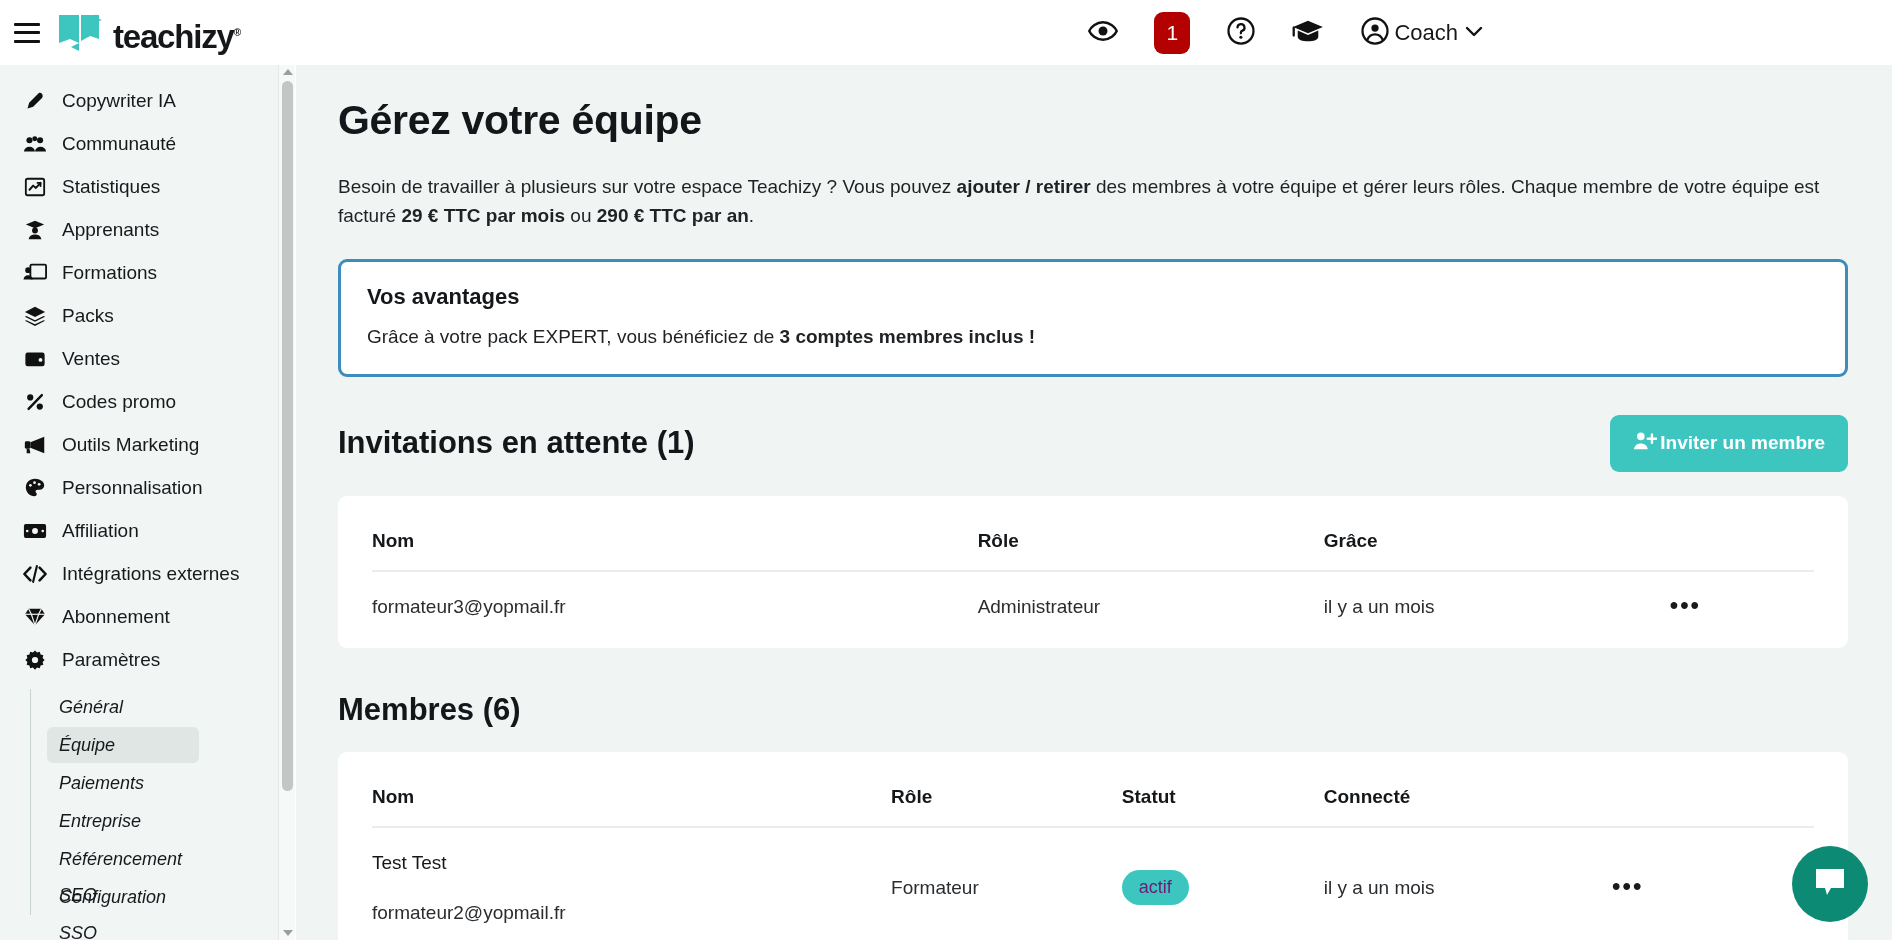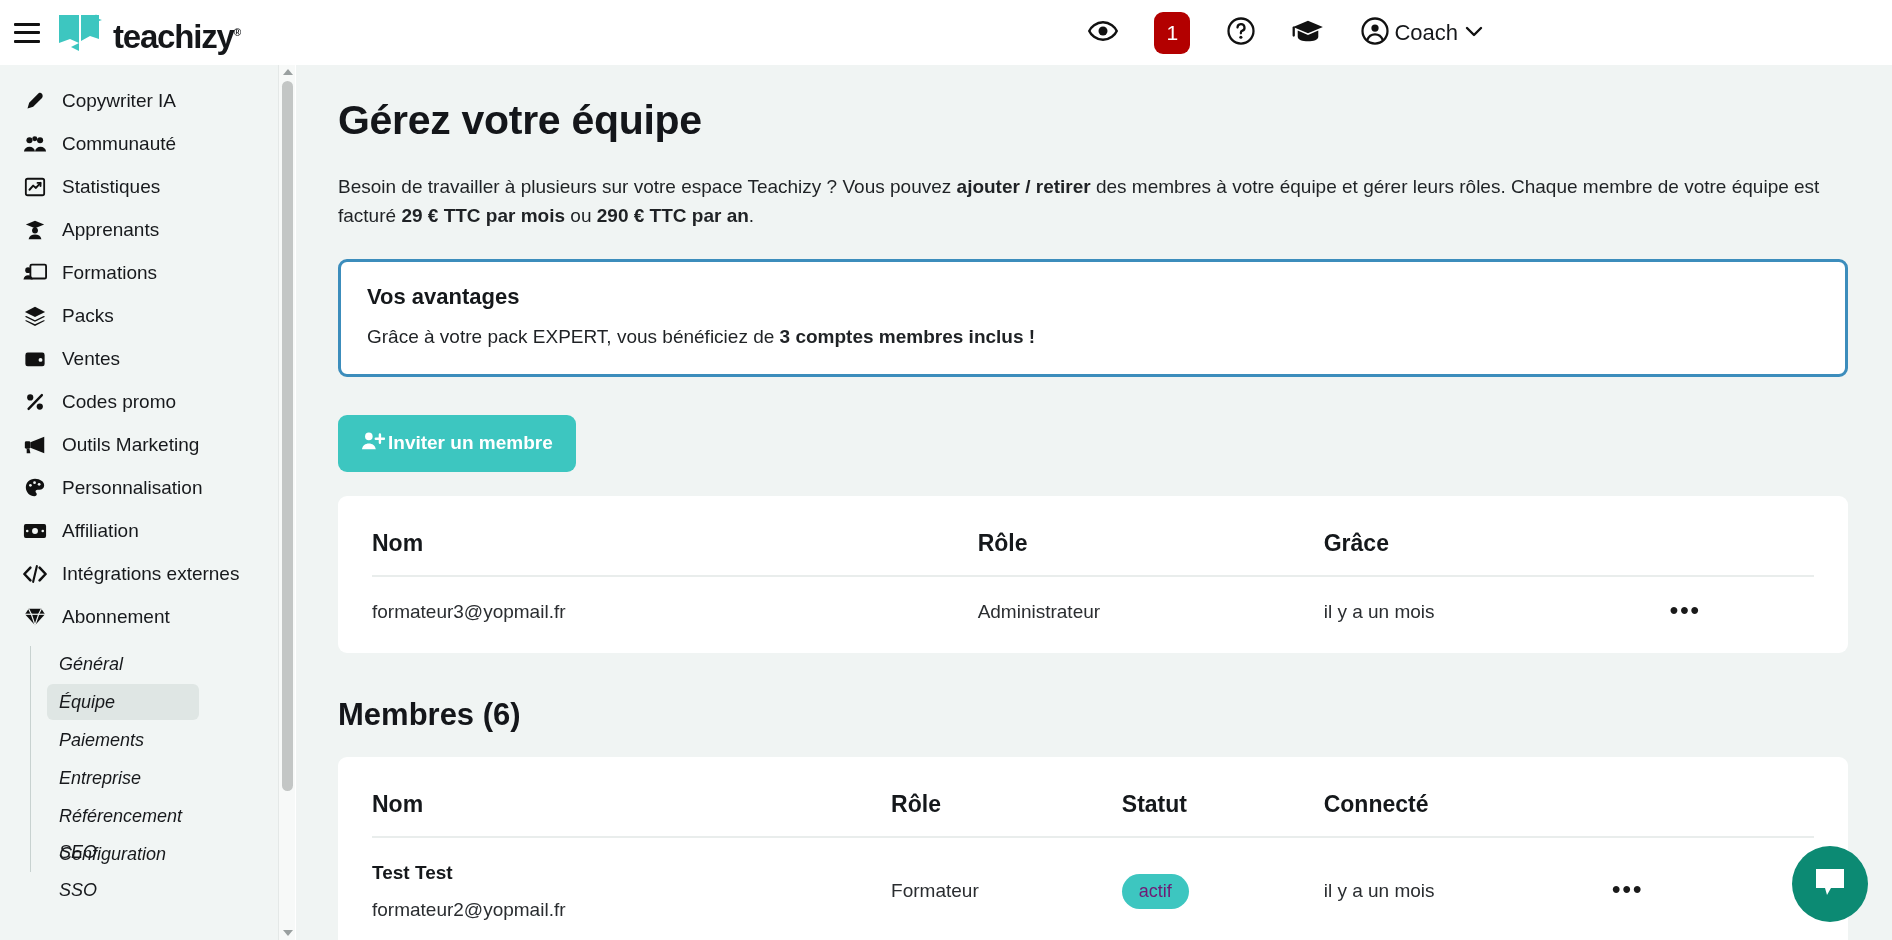--- a/index.html
+++ b/index.html
@@ -155,32 +155,32 @@
     display: flex; align-items: center; gap: 3px;
     cursor: pointer; font-family: "Liberation Sans", sans-serif;
   }
 
   .card {
     background: #fff; border-radius: 9px;
     padding: 4px 34px 6px 34px; margin-bottom: 44px;
   }
   table.tbl { width: 100%; border-collapse: collapse; }
   table.tbl th {
-    text-align: left; font-size: 23px; font-weight: 700;
+    text-align: left; font-size: 19px; font-weight: 700;
     color: #15181b; padding: 30px 0 18px 0;
     border-bottom: 2px solid #e9edec;
   }
   table.tbl td {
     font-size: 19px; color: #2a2d30;
     padding: 24px 0 24px 0;
     border-bottom: 1px solid #eef1f0;
     vertical-align: middle;
   }
   table.tbl tr:last-child td { border-bottom: none; }
-  .cell-name-strong { font-weight: 700; color: #15181b; margin-bottom: 15px; }
+  .cell-name-strong { font-weight: 400; color: #15181b; margin-bottom: 28px; }
   .cell-name-sub { color: #2a2d30; }
   .pill {
     display: inline-block; border-radius: 18px;
     padding: 7px 17px; font-size: 18px; color: #701a75; font-weight: 400;
   }
   .pill.actif { background: #3dc6c0; }
   .dots {
     letter-spacing: 2px; font-size: 24px; font-weight: 900;
     color: #1a1a1a; cursor: pointer; line-height: 0.4;
   }
@@ -409,20 +409,29 @@
       <span class="nav-ico">
         <svg width="22" height="20" viewBox="0 0 24 22">
           <path d="M5 2 L19 2 L23 8 L12 20 L1 8 Z" fill="#111"></path>
           <path d="M5 2 L8 8 L12 20 L16 8 L19 2" fill="none" stroke="#f1f5f4" stroke-width="1.3"></path>
           <path d="M1 8 L23 8" stroke="#f1f5f4" stroke-width="1.3"></path>
         </svg>
       </span>
       <span>Abonnement</span>
     </div>
 
+    <div class="nav-item">
+      <span class="nav-ico">
+        <svg width="22" height="22" viewBox="0 0 24 24">
+          <path d="M12 1.5 l2.2 2.2 3-.8 .9 3 3 .9 -.8 3 2.2 2.2 -2.2 2.2 .8 3 -3 .9 -.9 3 -3-.8 -2.2 2.2 -2.2-2.2 -3 .8 -.9-3 -3-.9 .8-3 -2.2-2.2 2.2-2.2 -.8-3 3-.9 .9-3 3 .8 Z" fill="#111"></path>
+          <circle cx="12" cy="12" r="3.4" fill="#f1f5f4"></circle>
+        </svg>
+      </span>
+      <span>Paramètres</span>
+    </div>
 
     <div class="sub-wrap">
       <div class="sub-item">Général</div>
       <div class="sub-item active">Équipe</div>
       <div class="sub-item">Paiements</div>
       <div class="sub-item">Entreprise</div>
       <div class="sub-item">Référencement SEO</div>
       <div class="sub-item">Configuration SSO</div>
     </div>
   </div>
@@ -446,20 +455,21 @@
     <h1 class="page-title">Gérez votre équipe</h1>
 
     <p class="page-desc"><span>Besoin de travailler à plusieurs sur votre espace Teachizy ? Vous pouvez </span><b>ajouter / retirer</b><span> des membres à votre équipe et gérer leurs rôles. Chaque membre de votre équipe est facturé </span><b>29 € TTC par mois</b><span> ou </span><b>290 € TTC par an</b><span>.</span></p>
 
     <section class="advantages">
       <h3>Vos avantages</h3>
       <p><span>Grâce à votre pack EXPERT, vous bénéficiez de </span><b>3 comptes membres inclus !</b></p>
     </section>
 
     <div class="section-head">
+      <h2 class="section-title">Invitations en attente (1)</h2>
       <button class="btn-invite">
         <span>
           <svg width="24" height="22" viewBox="0 0 26 22">
             <circle cx="8.5" cy="6" r="4.1" fill="#fff"></circle>
             <path d="M1 20c.7-4 3.6-6.2 7.5-6.2s6.8 2.2 7.5 6.2z" fill="#fff"></path>
             <path d="M20.5 4 L20.5 13 M16 8.5 L25 8.5" stroke="#fff" stroke-width="2.6" stroke-linecap="round"></path>
           </svg>
         </span>
         <span>Inviter un membre</span>
       </button>

